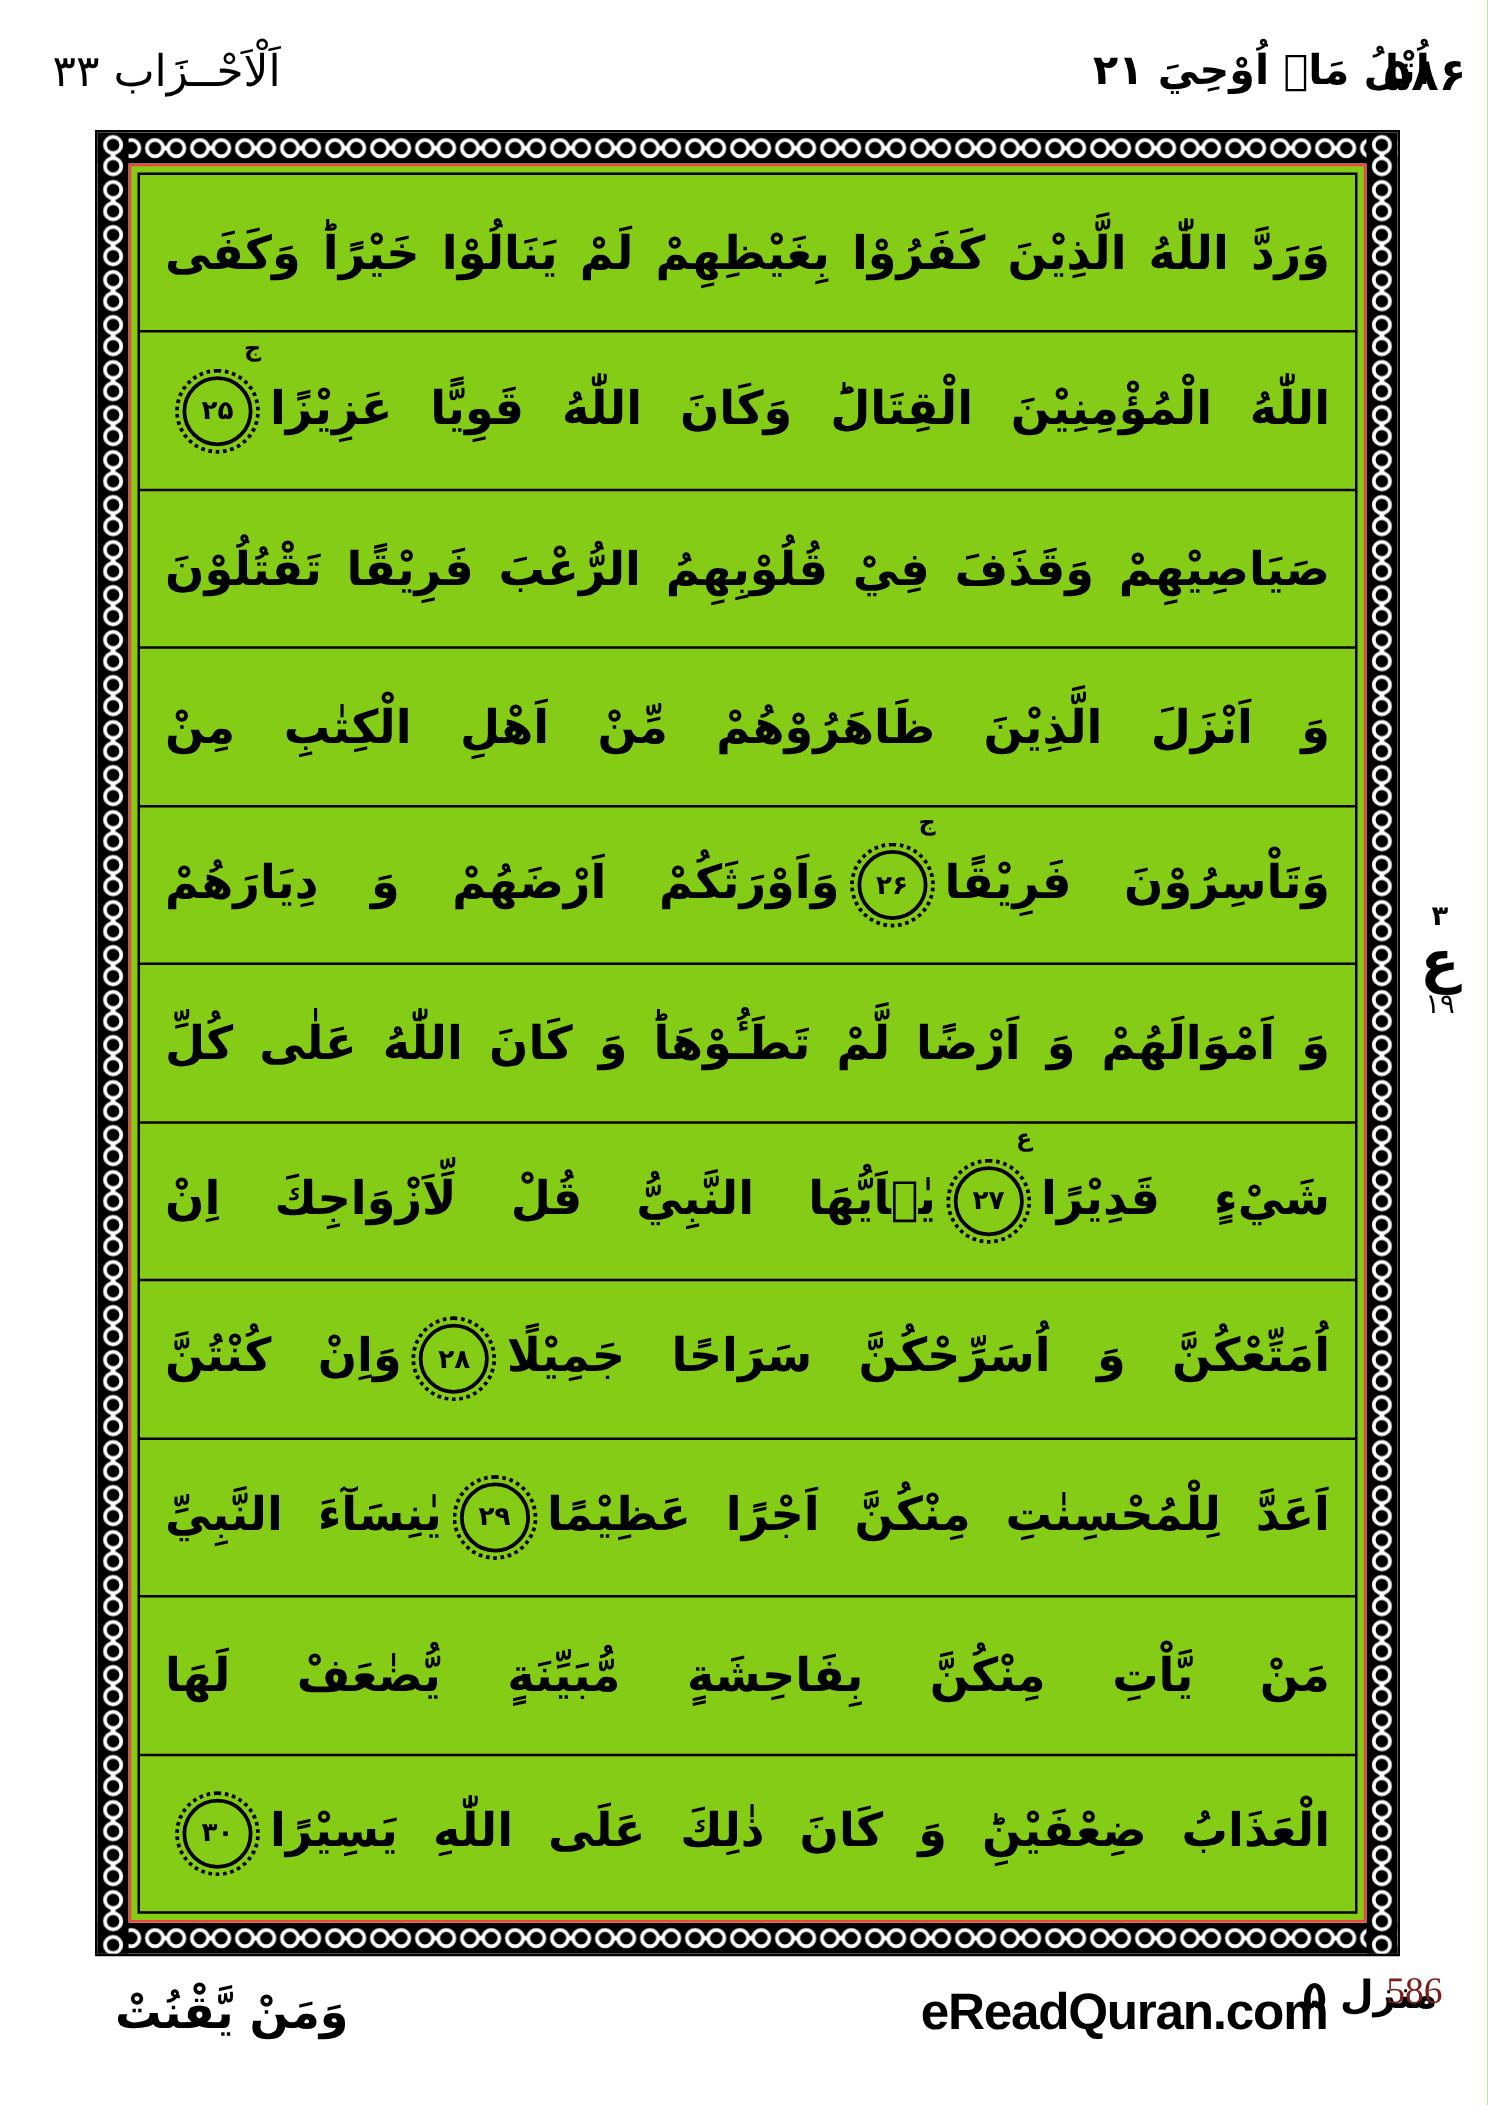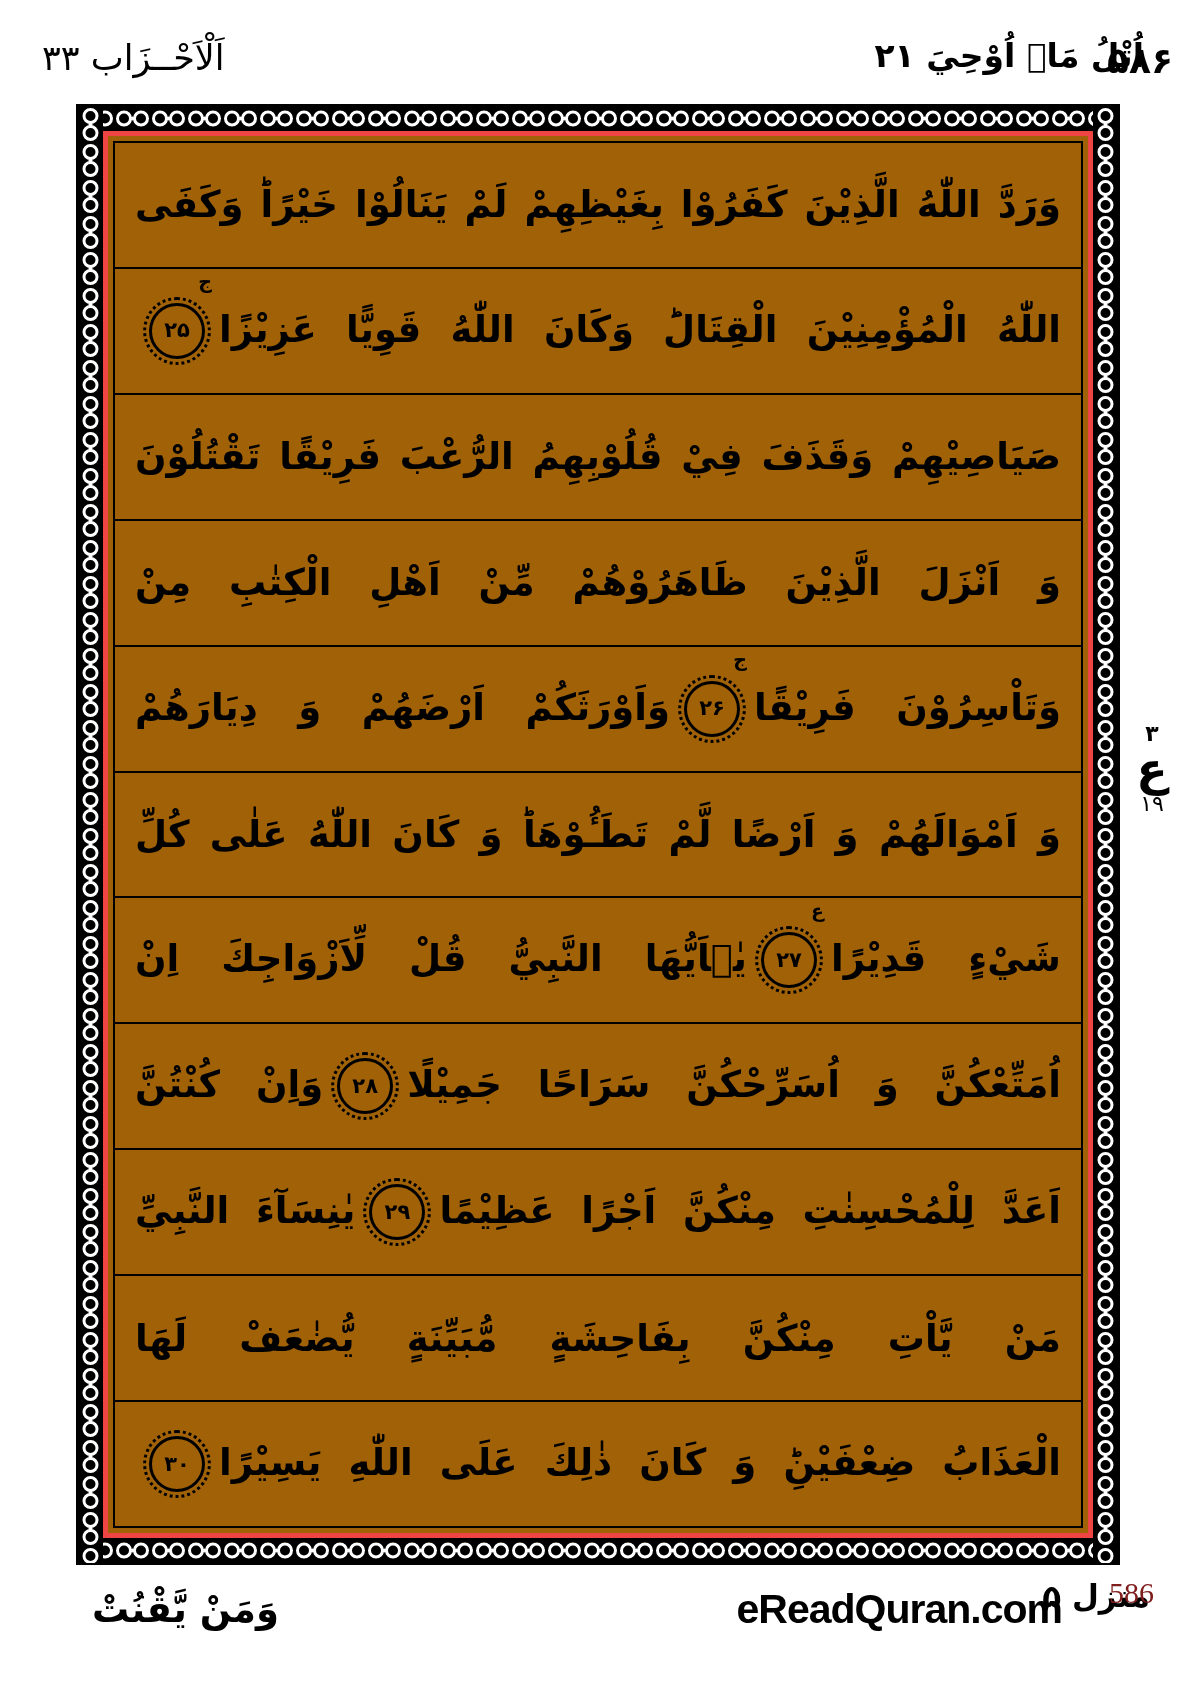--- a/index.html
+++ b/index.html
@@ -12,22 +12,22 @@
   .hdr-page{position:absolute;top:40px;left:0;right:17px;font-size:36px;font-weight:bold;direction:rtl;}
   .hdr-juz{position:absolute;top:36px;right:46px;font-size:33px;font-weight:bold;direction:rtl;margin-left:24px;}
 
   
   .frame{position:absolute;left:78px;top:106px;width:1040px;height:1457px;background:#fff;outline:2px solid #000;}
   .frame svg.strip{position:absolute;display:block;}
   .strip.top{left:0;top:0;width:100%;height:25px;}
   .strip.bottom{left:0;bottom:0;width:100%;height:25px;}
   .strip.left{left:0;top:0;width:25px;height:100%;}
   .strip.right{right:0;top:0;width:25px;height:100%;}
-  .content{position:absolute;left:25px;top:25px;right:25px;bottom:25px;background:#a16207;
-           border:5px solid #ef4444;padding:5px;}
+  .content{position:absolute;left:25px;top:25px;right:25px;bottom:25px;background:#84cc16;
+           border:2px solid #ef4444;padding:5px;}
   .rows{width:100%;height:100%;border:2px solid #000;box-sizing:border-box;
         display:flex;flex-direction:column;}
   .qline{
     flex:1;direction:rtl;text-align:justify;text-align-last:justify;
     font-size:37px;font-weight:bold;line-height:1.0;
     padding:0 20px;display:block;overflow:hidden;
     border-bottom:2px solid #000;
     display:flex;align-items:center;
   }
   .qline:last-child{border-bottom:none;}

